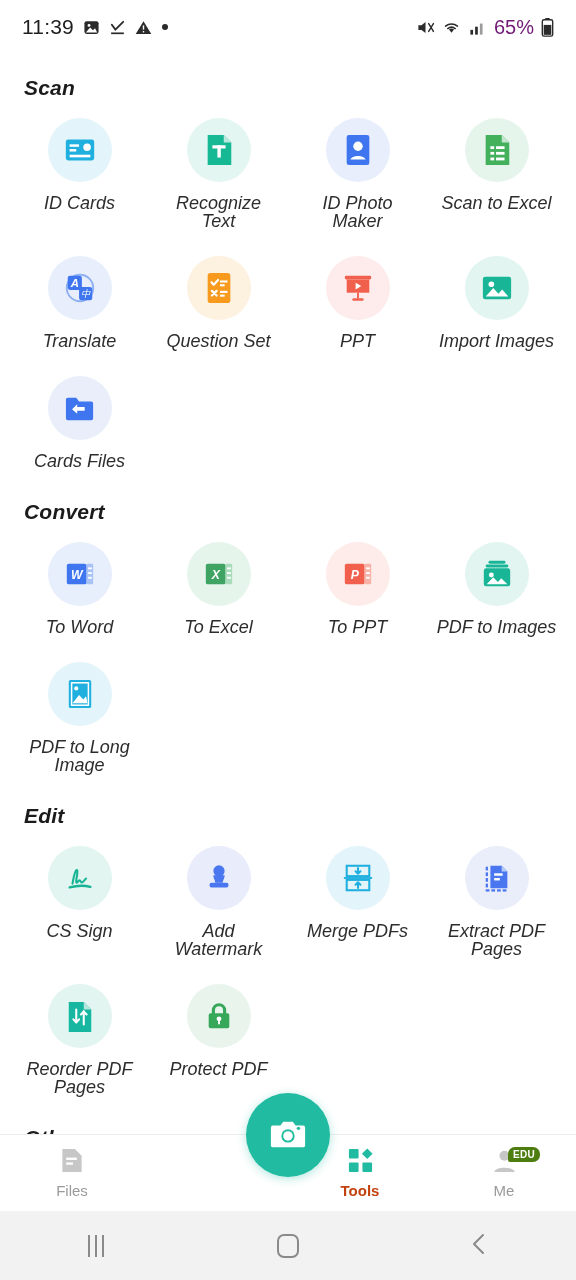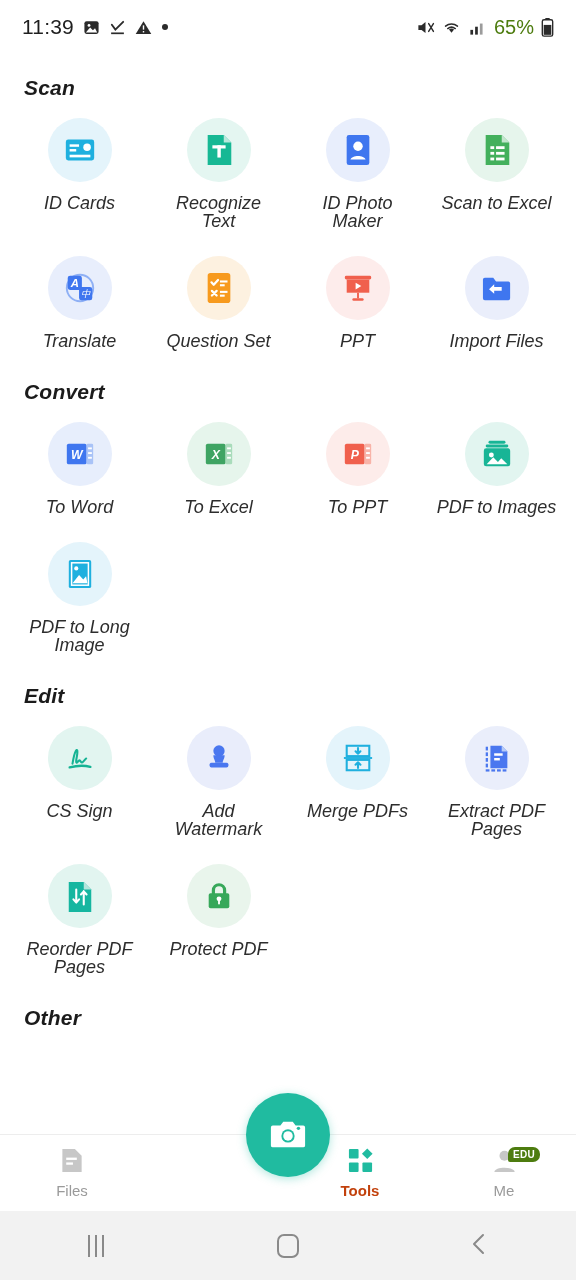--- a/index.html
+++ b/index.html
@@ -12,21 +12,21 @@
   .phone { position: relative; width: 576px; height: 1280px; background:#fff; }
 
   
   .statusbar {
     height: 54px; display: flex; align-items: center;
     padding: 0 22px; color: #2b2b2b;
   }
   .sb-left { display: flex; align-items: center; gap: 9px; }
   .sb-time { font-size: 21px; letter-spacing: .2px; color:#1f1f1f; }
   .sb-right { margin-left: auto; display: flex; align-items: center; gap: 7px; }
-  .sb-batt-text { font-size: 20px; color:#4d7c0f; }
+  .sb-batt-text { font-size: 20px; color:#701a75; }
   .ico { display: inline-flex; align-items: center; justify-content: center; }
 
   
   .content {
     position: absolute; top: 54px; left: 0; right: 0; bottom: 0;
     overflow: hidden; background: #fff; font-style: italic;
   }
   .section-title {
     font-size: 21px; font-weight: bold; color: #1b1b1b;
     padding: 22px 24px 4px 24px; letter-spacing: .2px;
@@ -241,29 +241,39 @@
               <rect x="4" y="4" width="28" height="4" rx="1.5" fill="#f0604d"></rect>
               <rect x="6" y="8" width="24" height="14" fill="#f0604d"></rect>
               <path d="M15.5 11.5l6 3.5-6 3.5z" fill="#fff"></path>
               <rect x="17" y="22" width="2" height="6" fill="#f0604d"></rect>
               <rect x="12" y="28" width="12" height="2.6" rx="1.3" fill="#f0604d"></rect>
             </svg>
         </div>
         <div class="tile-label">PPT</div>
       </div>
 
+      <div class="tile">
+        <div class="bubble" style="background:#e2f5f0">
+          <svg width="34" height="32" viewBox="0 0 36 34">
+              <rect x="3" y="5" width="30" height="24" rx="2.5" fill="#18b596"></rect>
+              <circle cx="12" cy="13" r="3" fill="#fff"></circle>
+              <path d="M6 26l8-9 5.5 6 4-4.5L30 26z" fill="#fff"></path>
+            </svg>
+        </div>
+        <div class="tile-label">Import Images</div>
+      </div>
 
       <div class="tile">
         <div class="bubble" style="background:#eaeefb">
           <svg width="34" height="30" viewBox="0 0 36 32">
               <path d="M3 7a2 2 0 012-2h9l3 4h13a2 2 0 012 2v16a2 2 0 01-2 2H5a2 2 0 01-2-2z" fill="#3f76ef"></path>
               <path d="M23 19h-8v3l-5.5-4.8L15 12v3h8z" fill="#fff"></path>
             </svg>
         </div>
-        <div class="tile-label">Import Files</div>
+        <div class="tile-label">Cards Files</div>
       </div>
     </div>
 
     <div class="section-title">Convert</div>
     <div class="grid">
 
       <div class="tile">
         <div class="bubble" style="background:#e7eefc">
           <svg width="32" height="32" viewBox="0 0 34 34">
               <rect x="3" y="6" width="21" height="22" rx="2" fill="#3f76ef"></rect>

